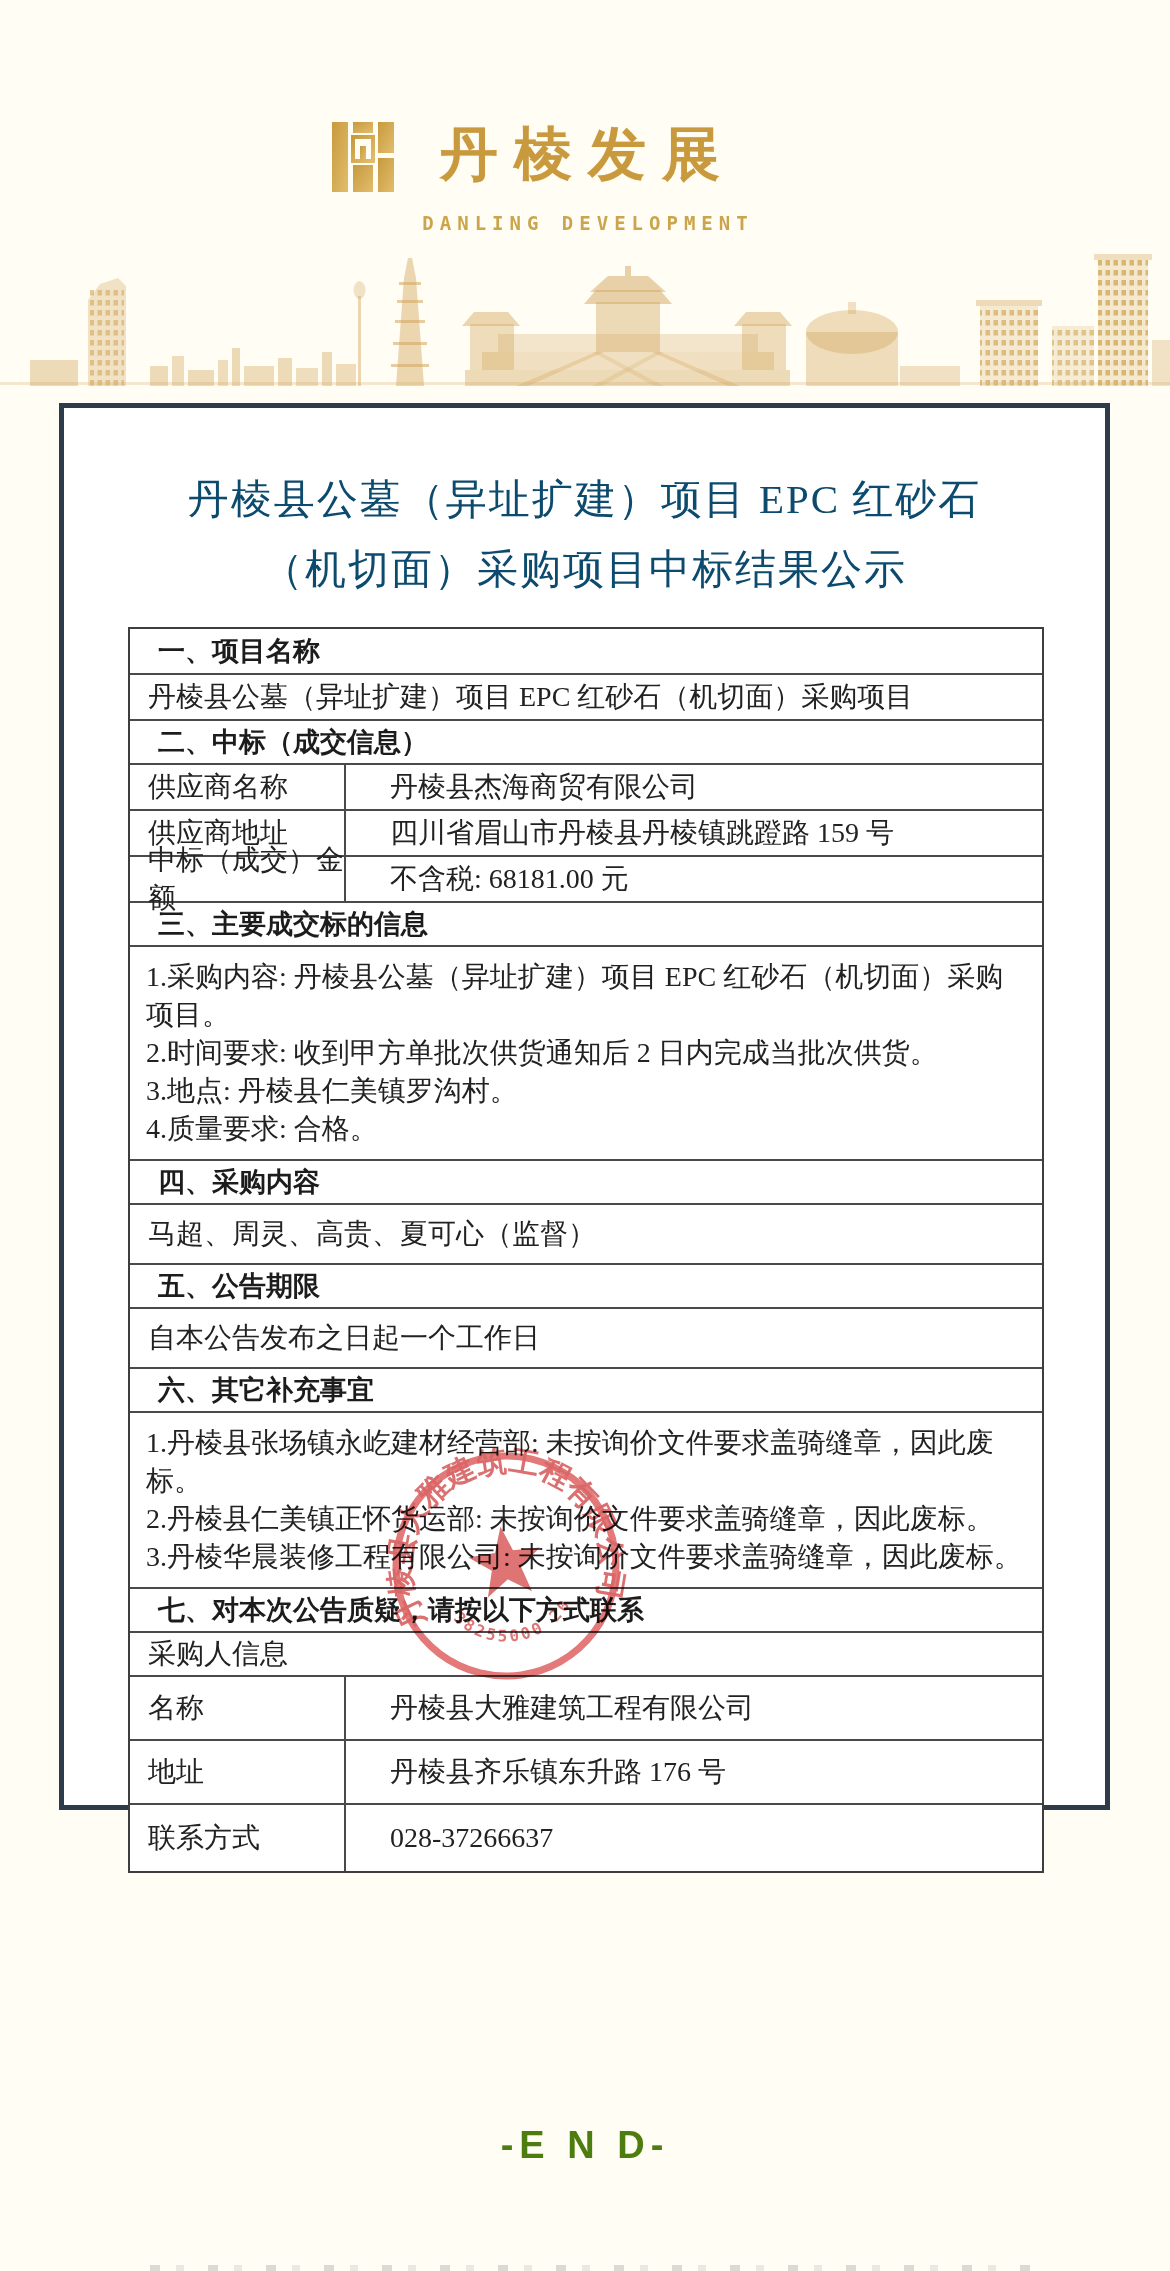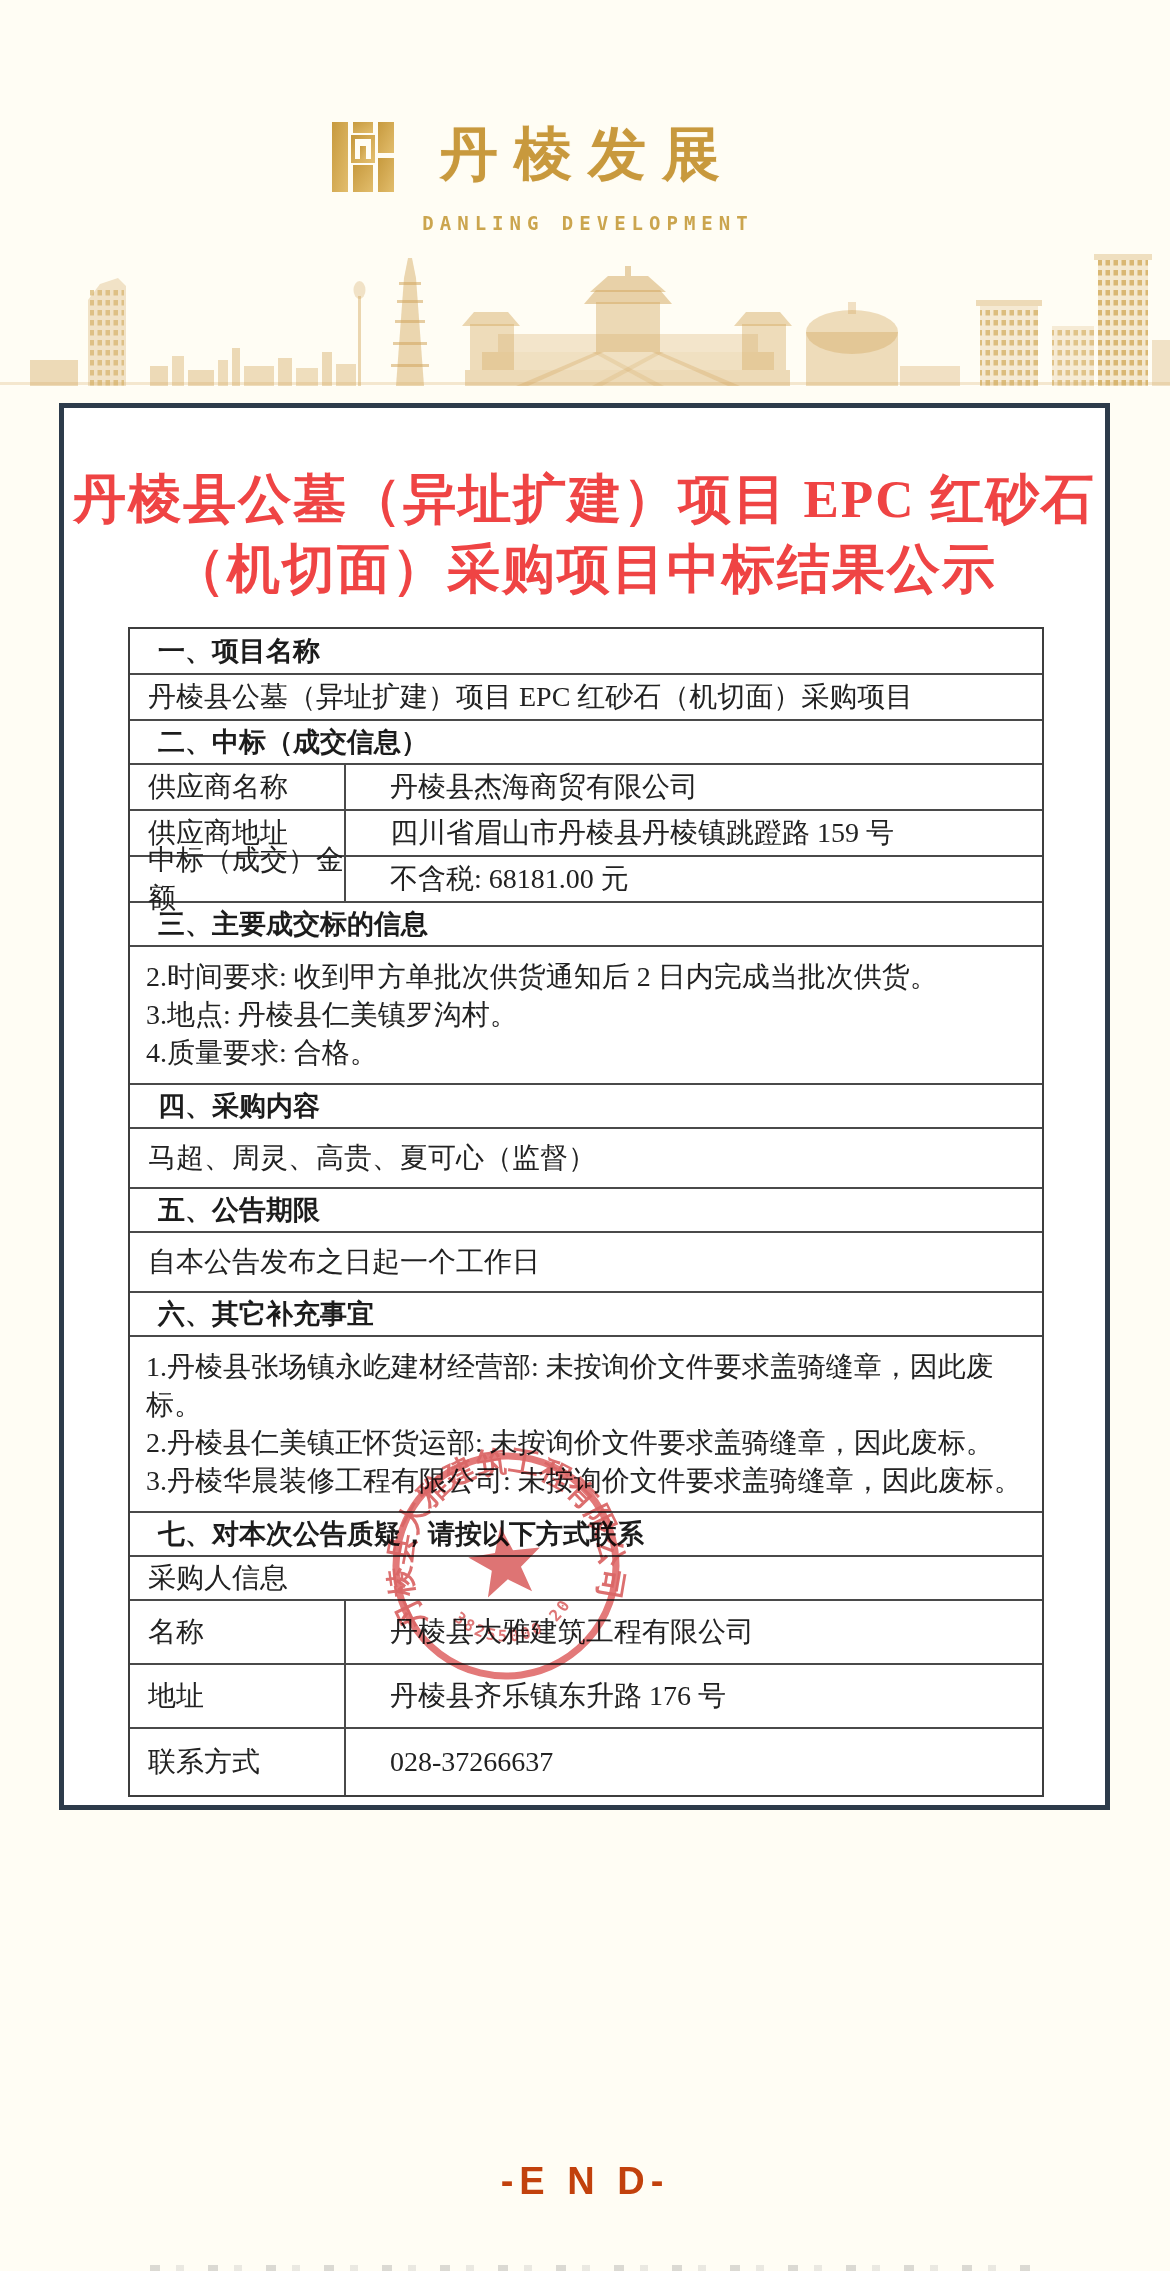--- a/index.html
+++ b/index.html
@@ -28,21 +28,21 @@
   
   .skyline { position:absolute; top:248px; left:0; width:1170px; height:138px; }
 
   
   .doc {
     position:absolute; left:59px; top:403px; width:1051px; height:1407px;
     background:#ffffff; border:5px solid #2d3b4a;
   }
   .doc-title {
     position:absolute; top:56px; left:0; right:0; text-align:center;
-    font-size:53px; font-weight:bold; line-height:70px; letter-spacing:2px; color:#ef4444;
+    font-size:41px; font-weight:normal; line-height:70px; letter-spacing:2px; color:#0c4a6e;
   }
 
   
   .tbl {
     position:absolute; left:64px; top:219px; width:916px;
     border:2px solid #3e3e3e; background:#fff; font-size:28px;
   }
   .row { border-top:2px solid #4a4a4a; display:flex; align-items:center; }
   .row:first-child { border-top:none; }
   .r-section {
@@ -60,21 +60,21 @@
   .stamp {
     position:absolute; left:385px; top:1445px; width:242px; height:242px;
     mix-blend-mode:multiply; opacity:.82; transform:rotate(-8deg);
     pointer-events:none;
   }
 
   
   .end-label {
     position:absolute; top:2124px; left:0; width:1170px; text-align:center;
     font-family:"Liberation Sans","DejaVu Sans",sans-serif;
-    font-size:38px; font-weight:bold; letter-spacing:6px; color:#c2410c;margin-top:36px;
+    font-size:38px; font-weight:bold; letter-spacing:6px; color:#4d7c0f;
   }
   .cut-line {
     position:absolute; bottom:0; left:150px; width:880px; height:6px; opacity:.45;
     background:repeating-linear-gradient(90deg,
       rgba(110,110,110,.55) 0 10px, transparent 10px 26px,
       rgba(140,140,140,.4) 26px 34px, transparent 34px 58px);
   }
 </style>
 </head>
 <body>
@@ -184,20 +184,21 @@
       <div class="row r-kv h46">
         <div class="k">供应商地址</div>
         <div class="v">四川省眉山市丹棱县丹棱镇跳蹬路 159 号</div>
       </div>
       <div class="row r-kv h46">
         <div class="k">中标（成交）金额</div>
         <div class="v">不含税: 68181.00 元</div>
       </div>
       <div class="row r-section h44">三、主要成交标的信息</div>
       <div class="row r-multi">
+        <div>1.采购内容: 丹棱县公墓（异址扩建）项目 EPC 红砂石（机切面）采购项目。</div>
         <div>2.时间要求: 收到甲方单批次供货通知后 2 日内完成当批次供货。</div>
         <div>3.地点: 丹棱县仁美镇罗沟村。</div>
         <div>4.质量要求: 合格。</div>
       </div>
       <div class="row r-section h44">四、采购内容</div>
       <div class="row r-full h60">马超、周灵、高贵、夏可心（监督）</div>
       <div class="row r-section h44">五、公告期限</div>
       <div class="row r-full h60">自本公告发布之日起一个工作日</div>
       <div class="row r-section h44">六、其它补充事宜</div>
       <div class="row r-multi">

